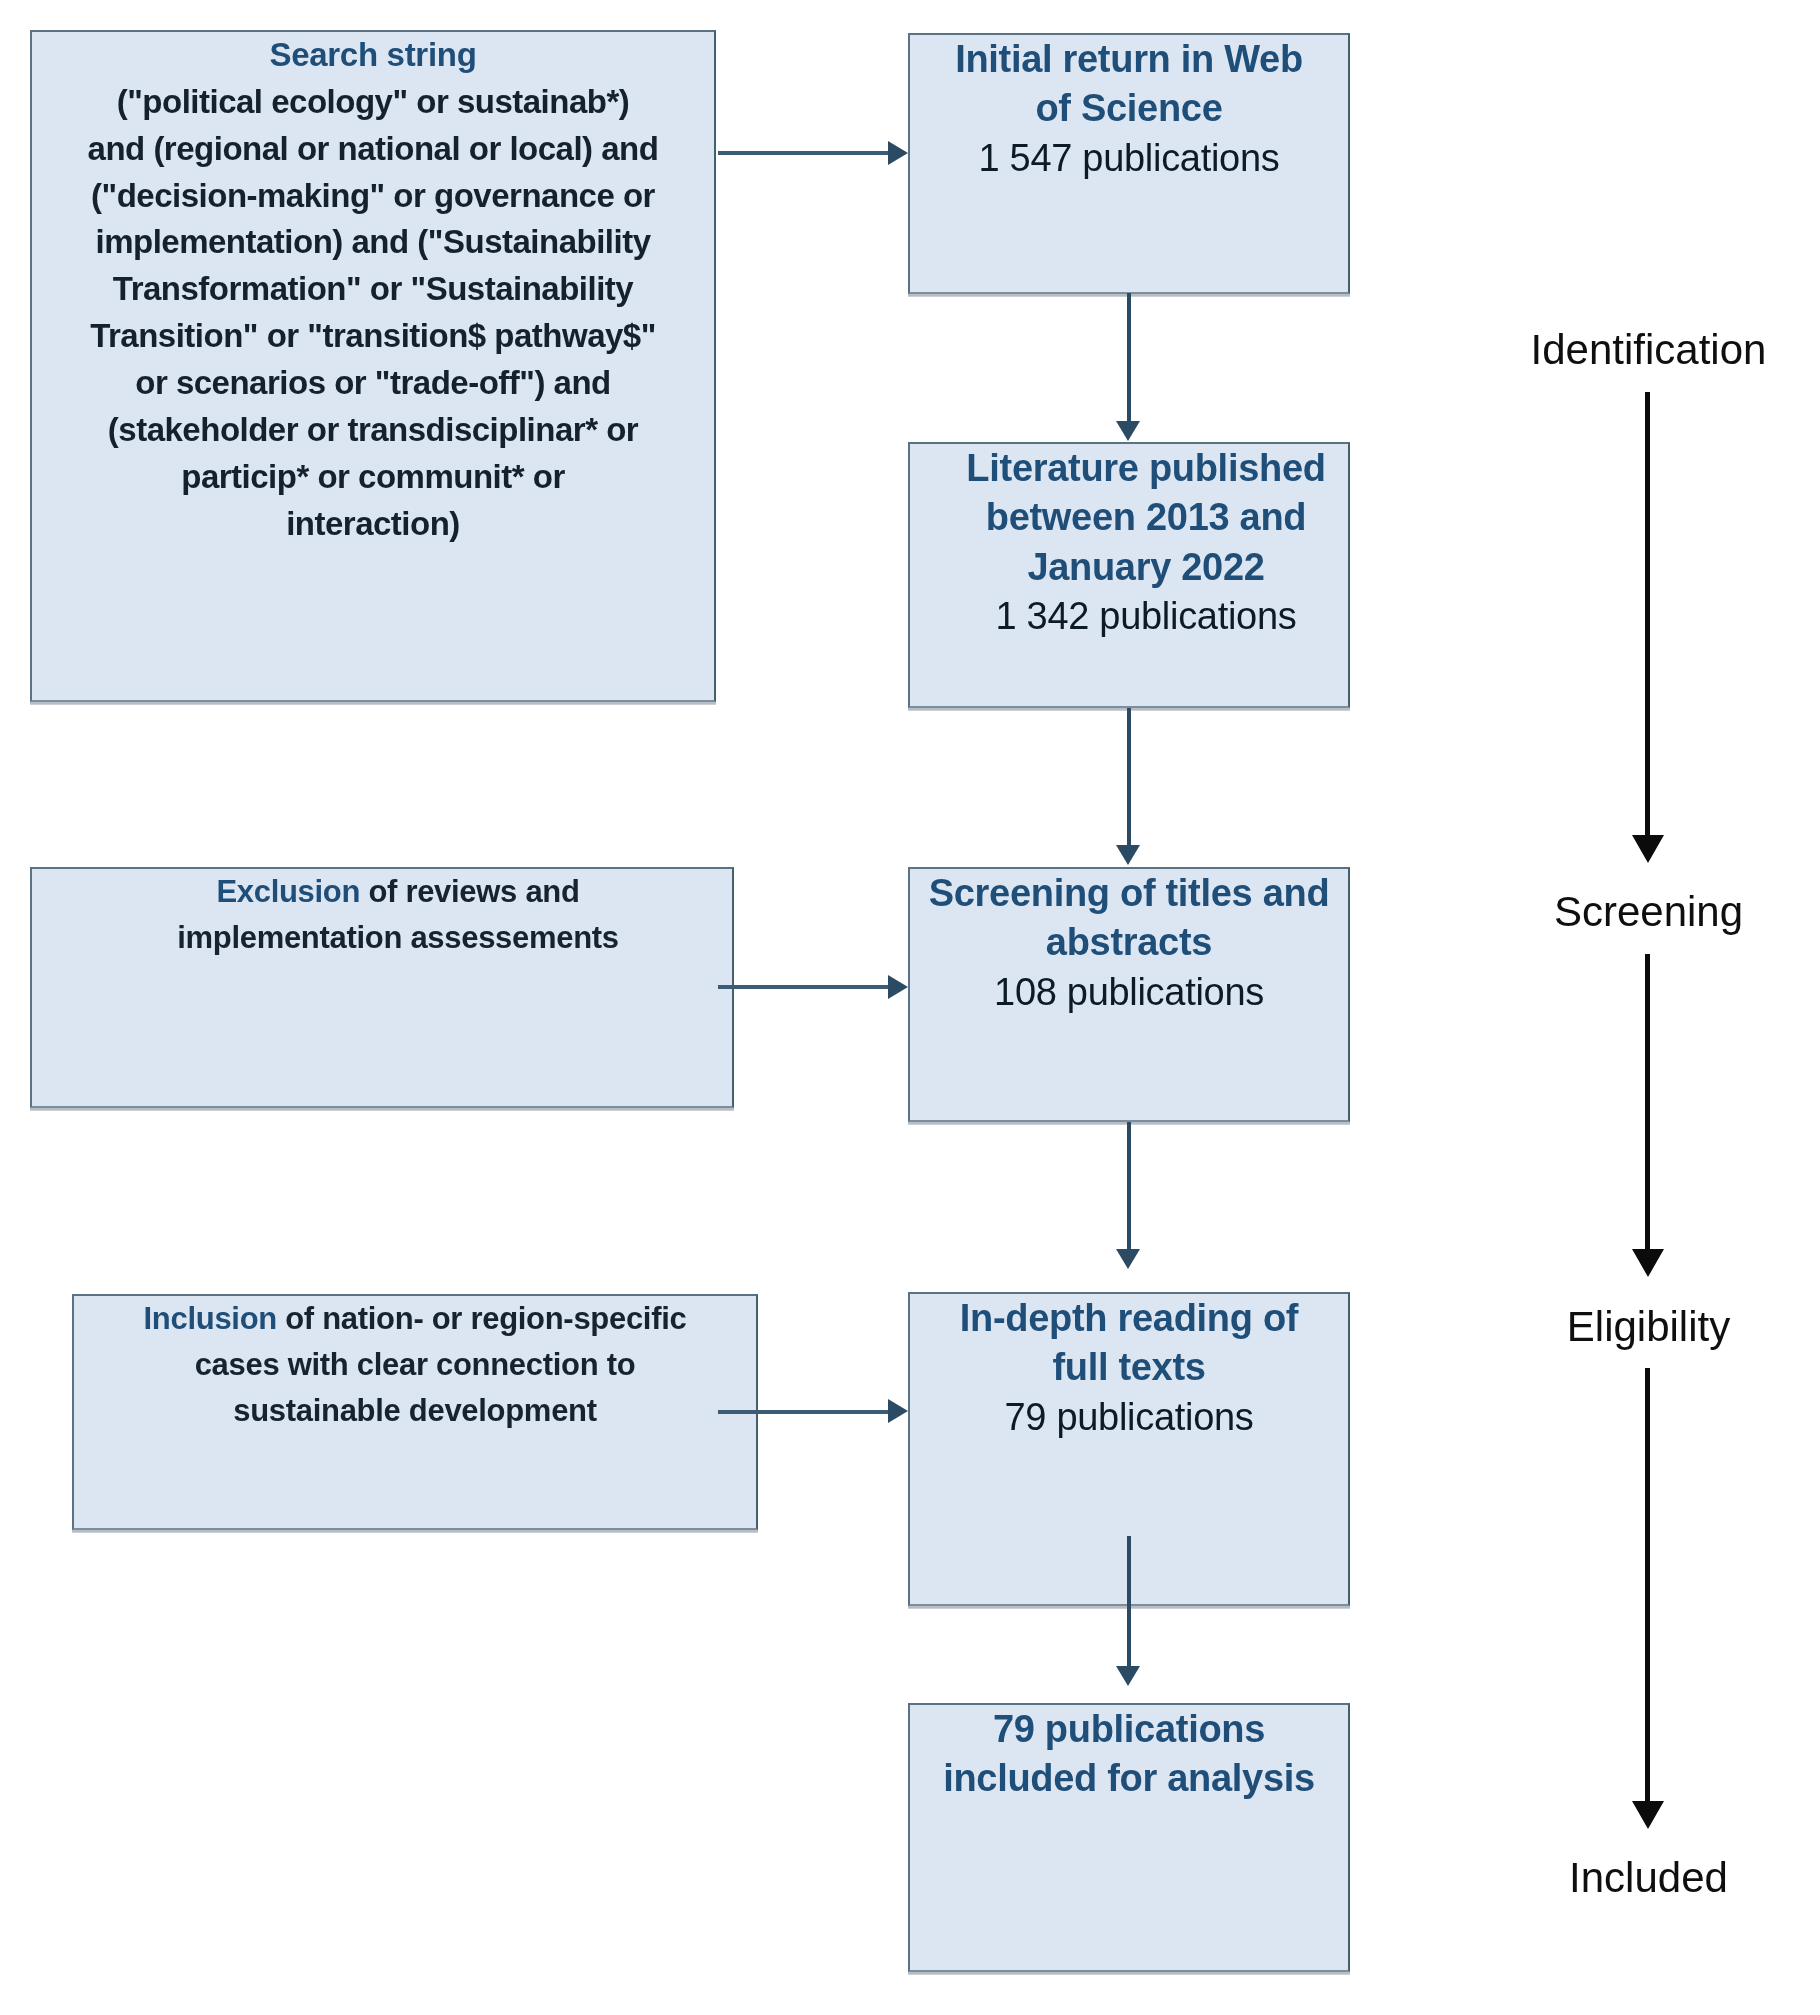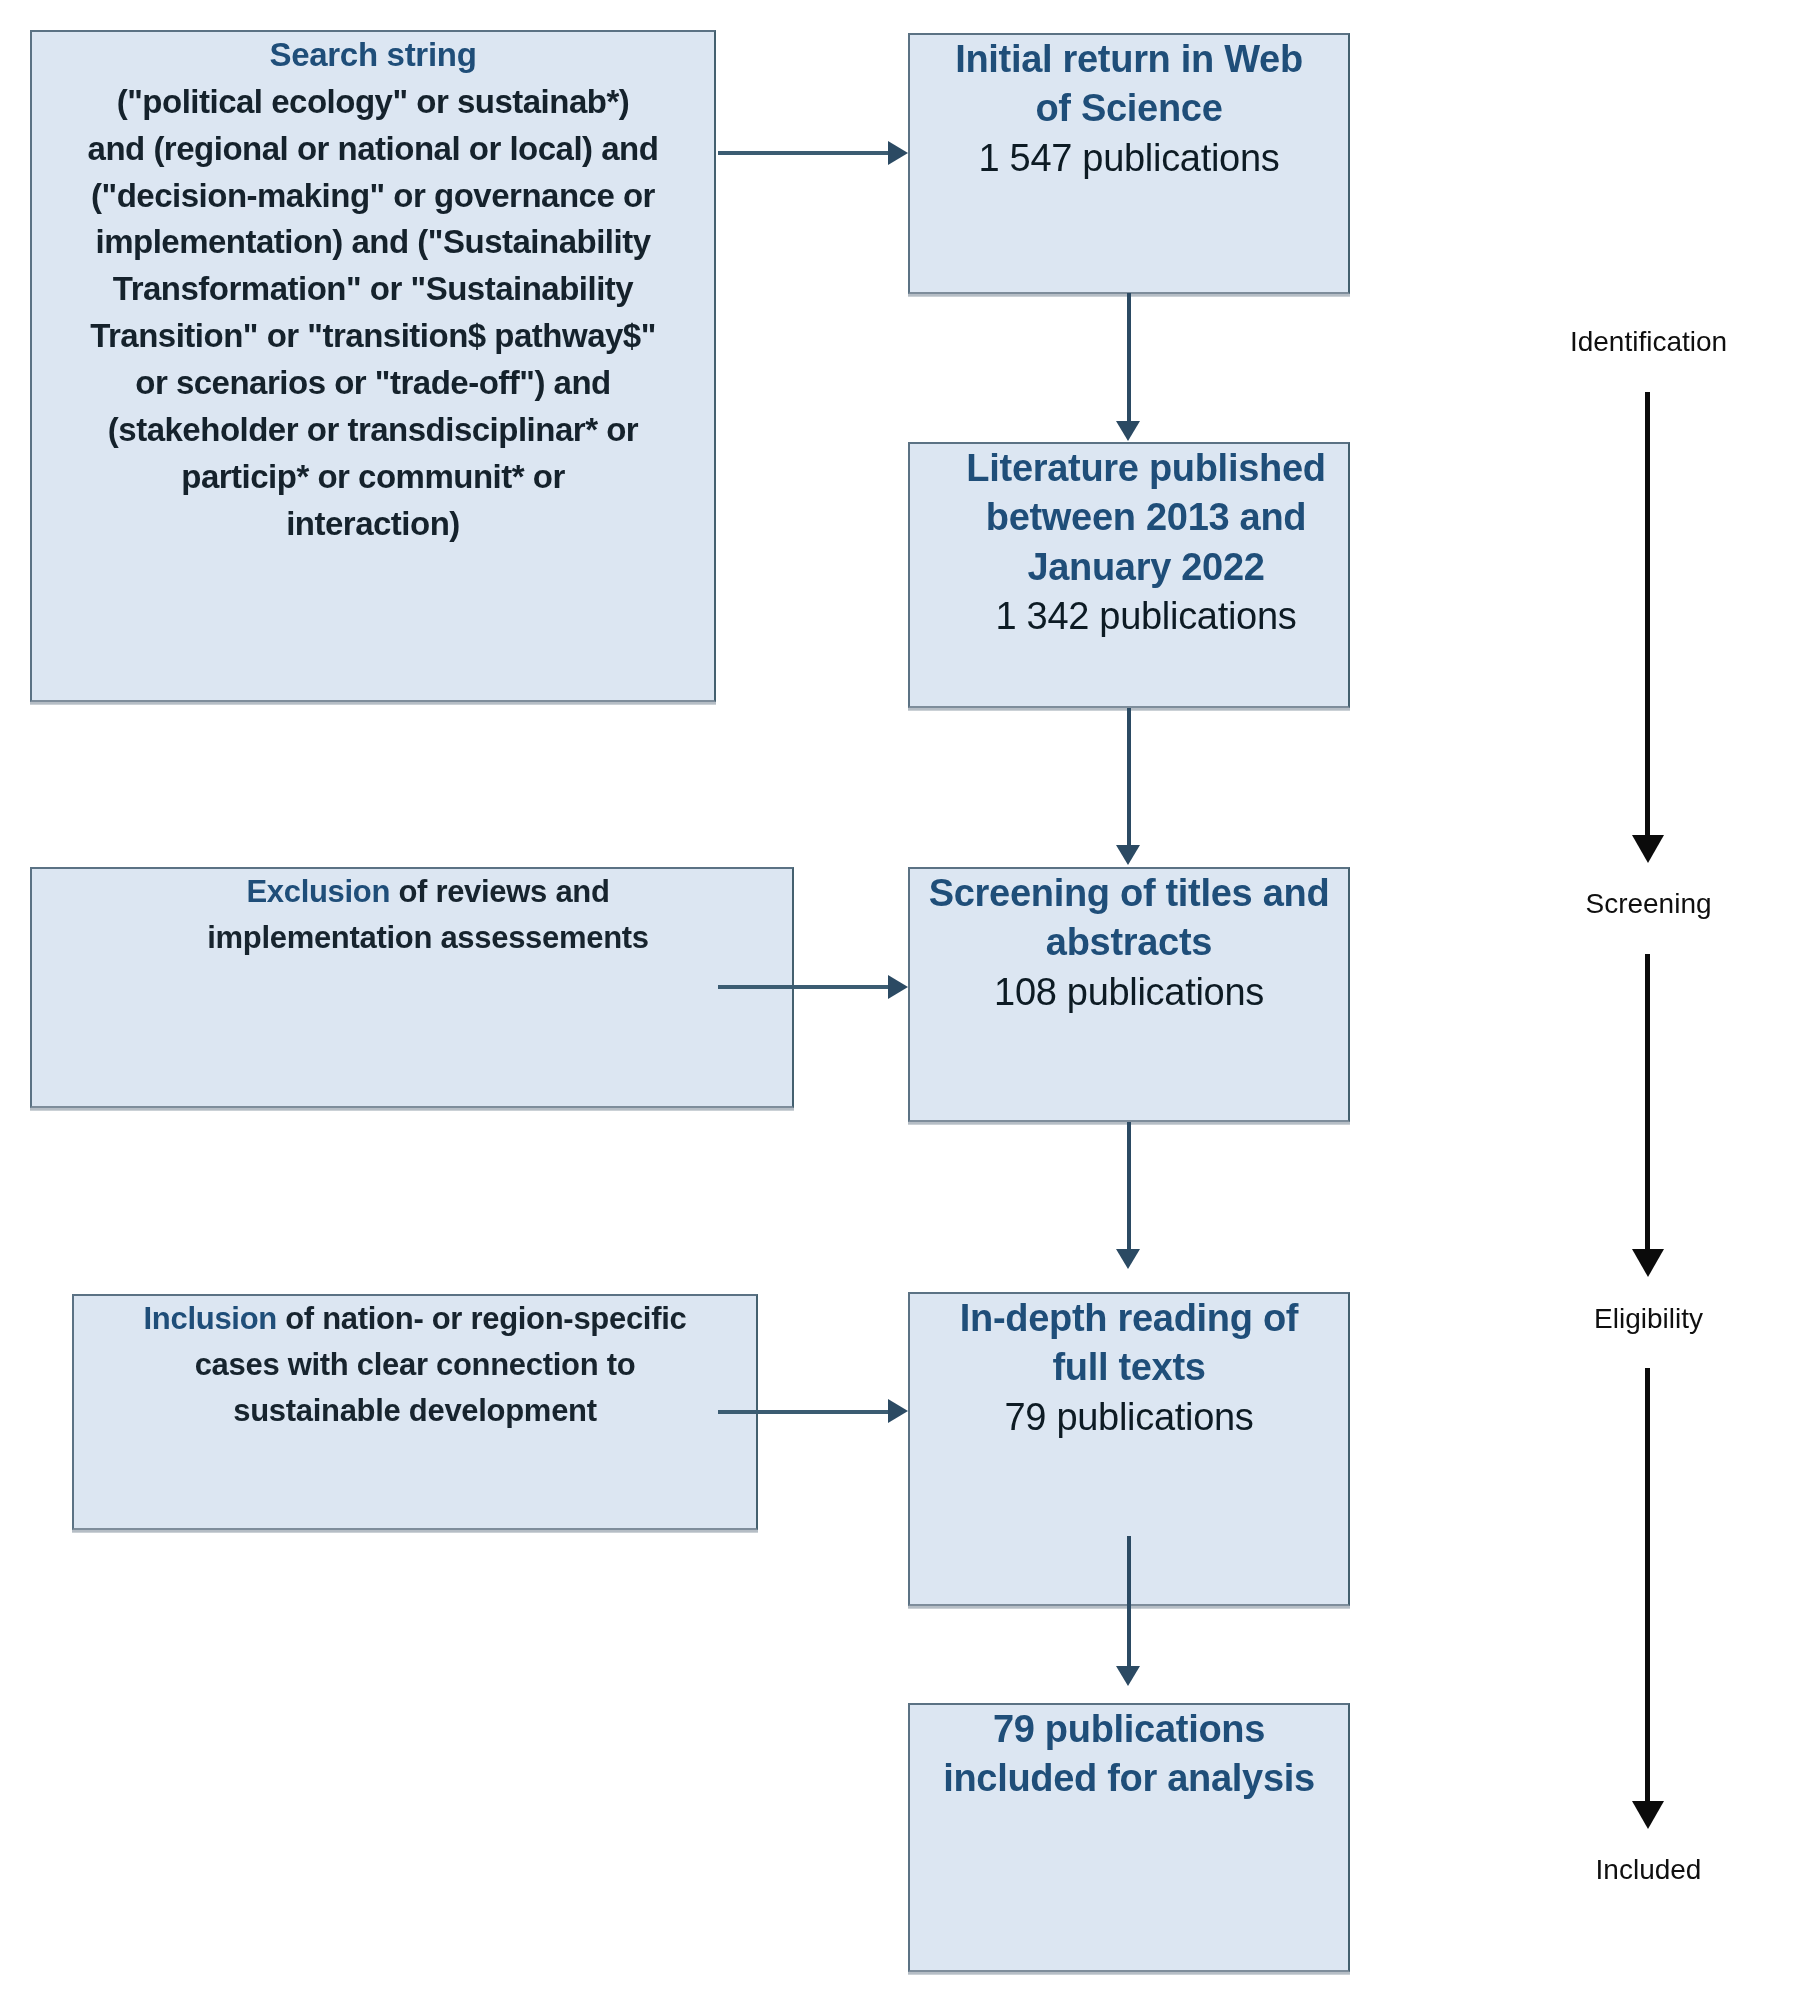--- a/index.html
+++ b/index.html
@@ -119,21 +119,21 @@
     width: 0; height: 0;
     border-top: 12.6px solid transparent;
     border-bottom: 12.6px solid transparent;
     border-left: 20px solid #2b4a63;
   }
 
   
   .stage-label {
     position: absolute;
     color: #0f0f0f;
-    font-size: 28px;
+    font-size: 42px;
     font-weight: normal;
     letter-spacing: 0px;
     white-space: nowrap;
     text-align: center;
   }
   .rail-v {
     position: absolute;
     width: 5px;
     background: #0b0b0b;
   }
@@ -176,21 +176,21 @@
 
   <div class="flowbox stagebox" id="box-literature" style="left:908px; top:442px; width:442px; height:266px;padding-left:34px;">
     <div class="inner">
       <span class="ln hdr">Literature published</span>
       <span class="ln hdr">between 2013 and</span>
       <span class="ln hdr">January 2022</span>
       <span class="ln count">1 342  publications</span>
     </div>
   </div>
 
-  <div class="flowbox sidebox" id="box-exclusion" style="left:30px; top:867px; width:764px; height:241px;padding-left:32px;">
+  <div class="flowbox sidebox" id="box-exclusion" style="left:30px; top:867px; width:704px; height:241px;padding-left:32px;">
     <div class="inner">
       <span class="ln"><span class="hdr-blue">Exclusion</span><span class="body-dark"> of reviews and</span></span>
       <span class="ln body-dark">implementation assessements</span>
     </div>
   </div>
 
   <div class="flowbox stagebox" id="box-screening" style="left:908px; top:867px; width:442px; height:255px;">
     <div class="inner">
       <span class="ln hdr">Screening of titles and</span>
       <span class="ln hdr">abstracts</span>

